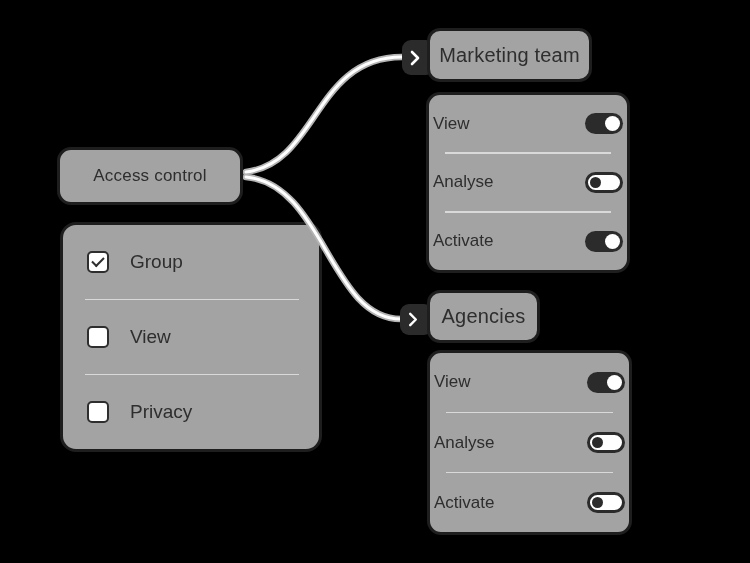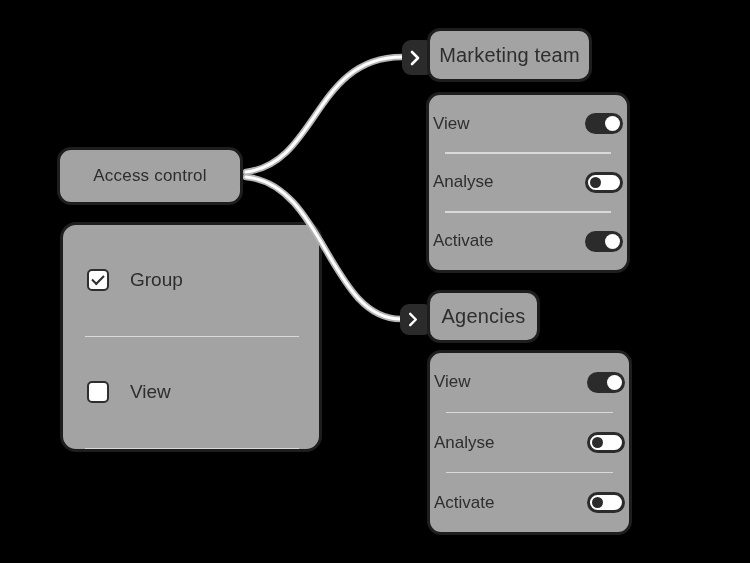--- a/index.html
+++ b/index.html
@@ -88,20 +88,26 @@
         <span class="olabel">Group</span>
       </div>
       <div class="divider" style="margin:0 20px 0 22px;"></div>
       <div class="orow">
         <span class="checkbox" data-state="unchecked">
           
         </span>
         <span class="olabel">View</span>
       </div>
       <div class="divider" style="margin:0 20px 0 22px;"></div>
+      <div class="orow">
+        <span class="checkbox" data-state="unchecked">
+          
+        </span>
+        <span class="olabel">Privacy</span>
+      </div>
     </div>
 
     <div class="card perm-panel perm-mkt">
       <div class="prow">
         <span class="plabel">View</span>
         <span class="toggle" data-state="on">
           <span class="knob"></span>
         </span>
       </div>
       <div class="divider"></div>

